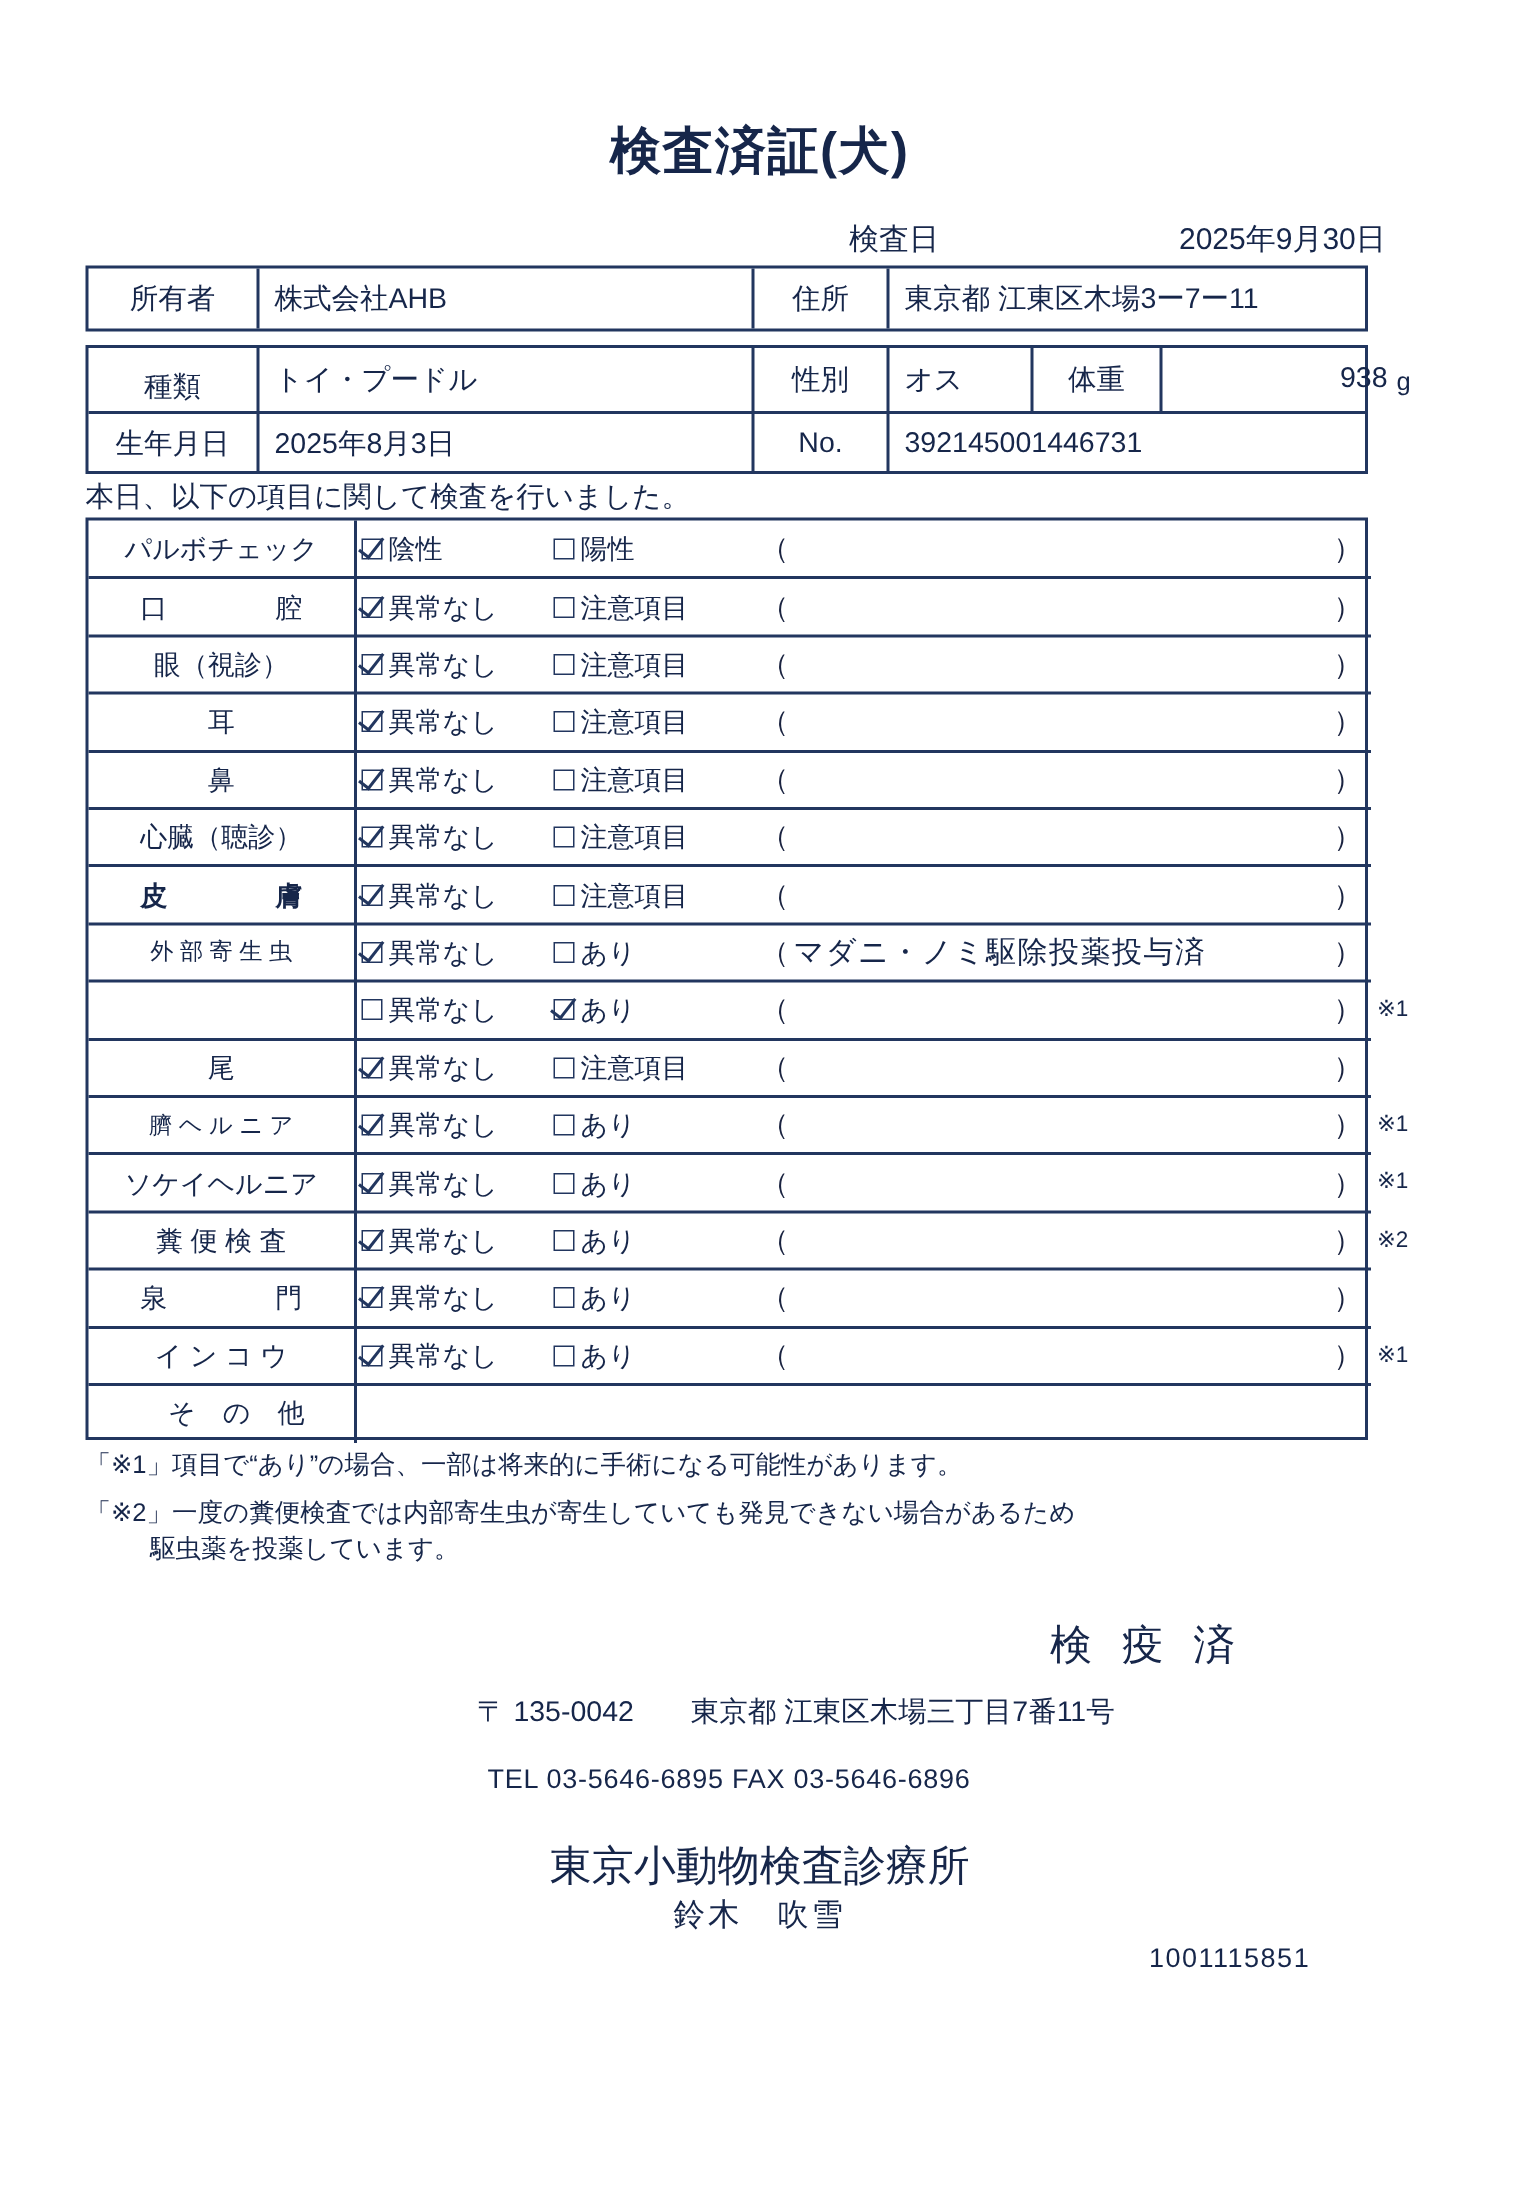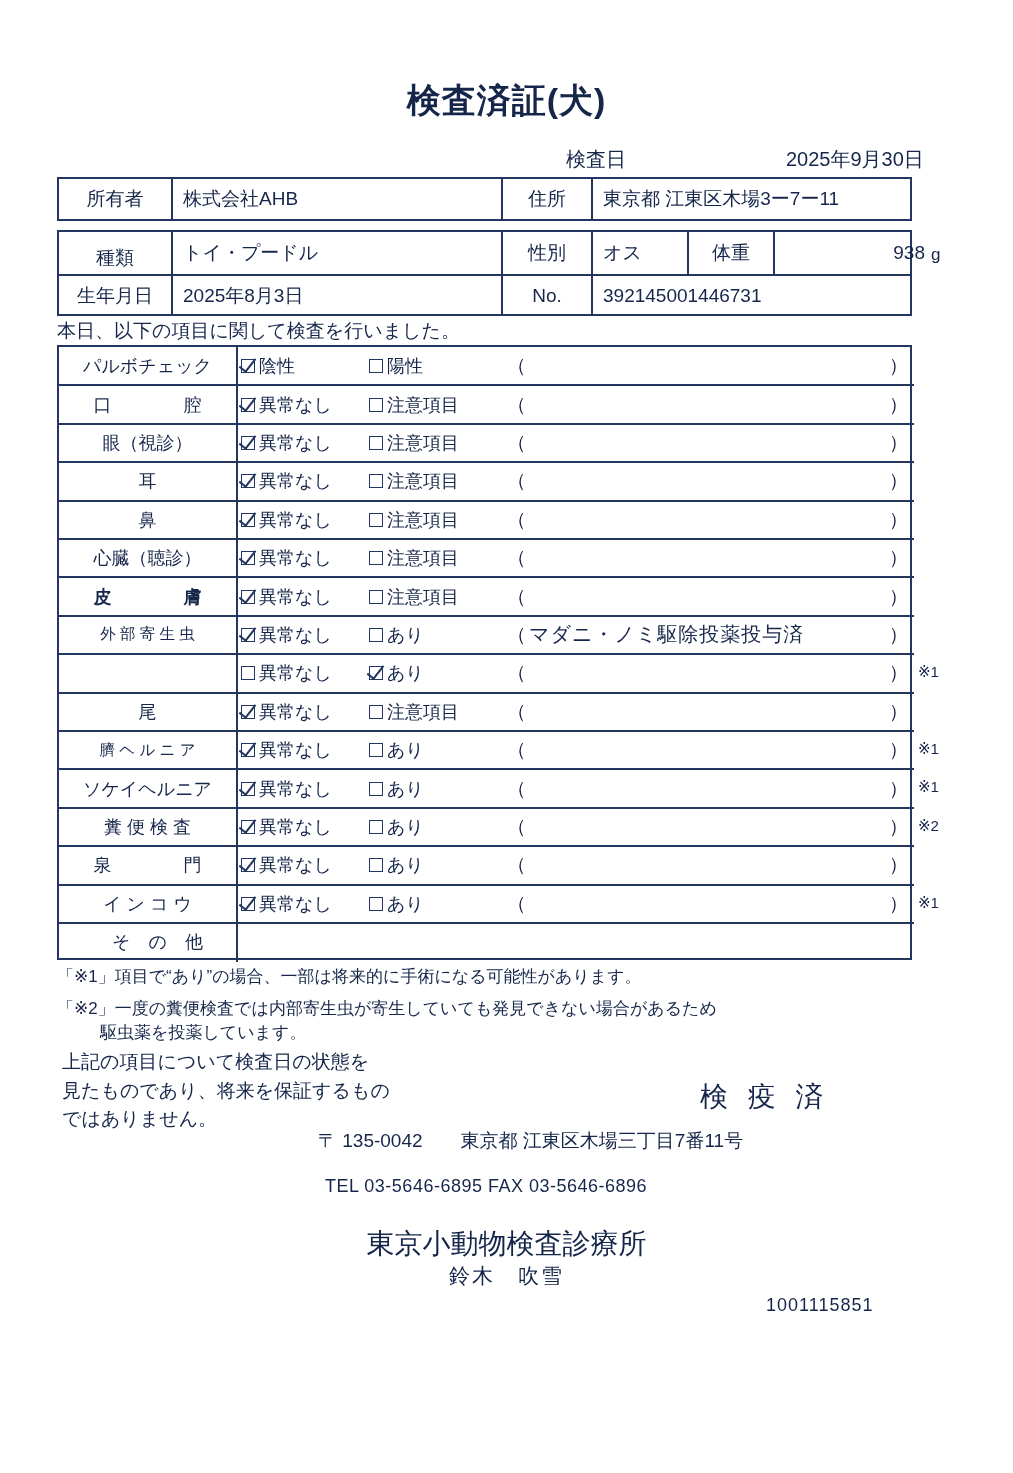--- a/index.html
+++ b/index.html
@@ -521,25 +521,20 @@
       <div class="mark" style="top: 740px;">※1</div>
       <div class="mark" style="top: 778.4px;">※1</div>
       <div class="mark" style="top: 816.8px;">※2</div>
       <div class="mark" style="top: 893.6px;">※1</div>
     </div>
 
   <div class="fn" style="left:57px; top:965px;">「※1」項目で“あり”の場合、一部は将来的に手術になる可能性があります。</div>
   <div class="fn" style="left:57px; top:997px;">「※2」一度の糞便検査では内部寄生虫が寄生していても発見できない場合があるため</div>
   <div class="fn" style="left:100px; top:1021px;">駆虫薬を投薬しています。</div>
 
-  <div class="closing">
-    <div>上記の項目について検査日の状態を</div>
-    <div>見たものであり、将来を保証するもの</div>
-    <div>ではありません。</div>
-  </div>
 
   <div class="stamp">検 疫 済</div>
 
   <div class="addr">〒 135-0042　　東京都 江東区木場三丁目7番11号</div>
   <div class="tel">TEL 03-5646-6895  FAX 03-5646-6896</div>
   <div class="clinic">東京小動物検査診療所</div>
   <div class="clinic-sub">鈴木　吹雪</div>
   <div class="docnum">1001115851</div>
 
 </div>

